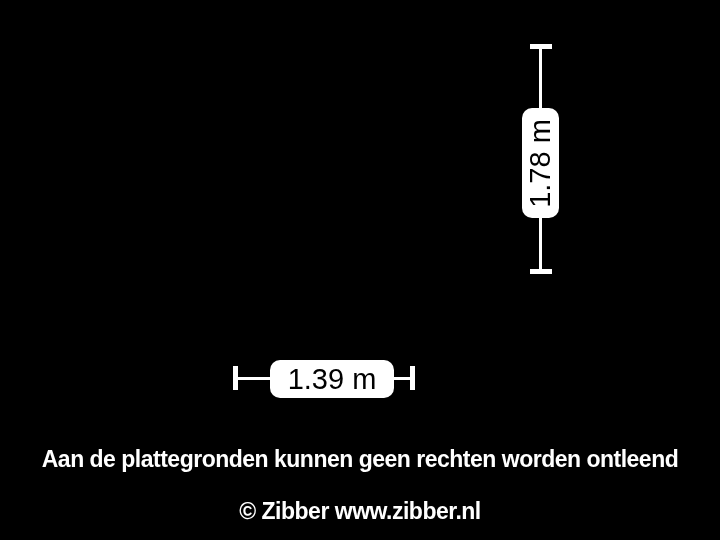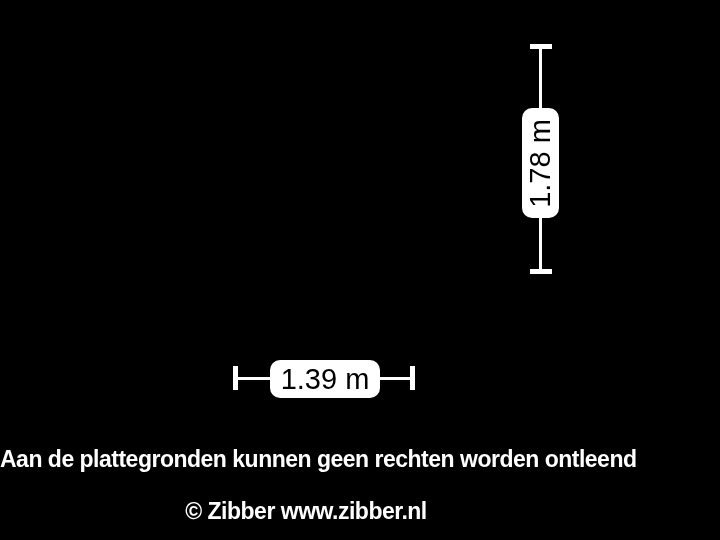--- a/index.html
+++ b/index.html
@@ -51,25 +51,25 @@
   .hdim-cap-left { left:233px; top:366px; width:5px; height:24px; }
   .hdim-cap-right { left:410px; top:366px; width:5px; height:24px; }
 
   .dim-label {
     position:absolute; background: var(--dimension-label-bg, #fff);
     border-radius:10px; display:flex; align-items:center; justify-content:center;
     color: var(--dimension-label-text, #000); font-size:29px; z-index:4;
   }
   .vdim-label { left:522px; top:108px; width:37px; height:110px; }
   .vdim-label span { transform:rotate(-90deg); white-space:nowrap; }
-  .hdim-label { left:270px; top:360px; width:110px; height:38px; }
+  .hdim-label { left:270px; top:360px; width:124px; height:38px; }
 
   
   .footer-line {
-    position:absolute; left:0; width:612px; text-align:center;
+    position:absolute; left:0; width:720px; text-align:center;
     color: var(--footer-text, #fff); font-weight:bold; font-size:23px;
     letter-spacing:-0.5px; white-space:nowrap;
   }
   .footer-disclaimer { top:446px; }
   .footer-credit { top:498px; }
 </style>
 </head>
 <body>
 
 <div id="canvas">

